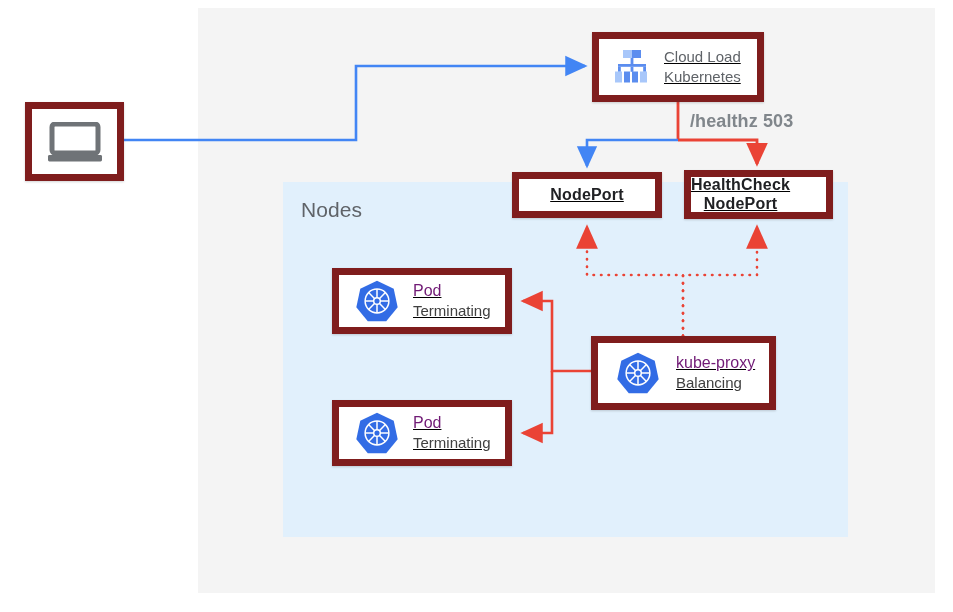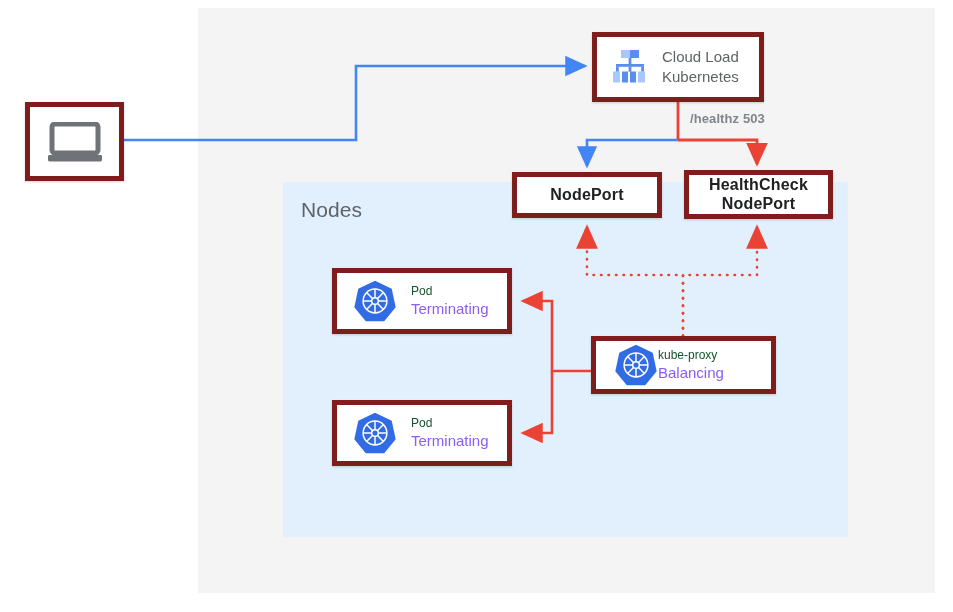--- a/index.html
+++ b/index.html
@@ -7,53 +7,53 @@
        font-family:"Liberation Sans","DejaVu Sans",sans-serif;}
   #stage{position:absolute;left:0;top:0;width:953px;height:612px;}
 
   .panel-gray{position:absolute;left:198px;top:8px;width:737px;height:585px;
               background:#f4f4f4;}
   .panel-nodes{position:absolute;left:283px;top:182px;width:565px;height:355px;
                background:#e1f0fc;}
   .nodes-label{position:absolute;left:301px;top:198px;font-size:21px;color:#5f6368;
                letter-spacing:.1px;}
 
-  .card{position:absolute;background:#ffffff;border:5px solid #7f1d1d;
-        box-shadow:0 1px 2px rgba(60,64,67,.22);box-sizing:border-box;}
+  .card{position:absolute;background:#ffffff;border:7px solid #7f1d1d;
+        box-shadow:0 1px 2px rgba(60,64,67,.22);box-sizing:border-box;text-decoration:underline;}
 
   .laptop-card{left:25px;top:102px;width:99px;height:79px;}
   .laptop-icon{position:absolute;left:50%;top:50%;transform:translate(-50%,-50%);
                width:56px;height:40px;}
 
   .clb-card{left:592px;top:32px;width:172px;height:70px;display:flex;
             align-items:center;padding-left:14px;gap:13px;}
   .clb-icon{width:38px;height:34px;position:relative;flex:0 0 auto;}
   .clb-text{font-size:15px;color:#5f6368;line-height:1.35;}
 
   .np-card{left:512px;top:172px;width:150px;height:46px;display:flex;
            align-items:center;justify-content:center;}
   .np-card span{font-size:16px;font-weight:bold;color:#202124;letter-spacing:.2px;}
 
   .hc-card{left:684px;top:170px;width:149px;height:49px;display:flex;
-           align-items:center;justify-content:center;text-align:center;}
+           align-items:center;text-align:center;}
   .hc-card span{font-size:16px;font-weight:bold;color:#202124;line-height:1.18;
                 letter-spacing:.2px;}
 
   .pod-card{left:332px;top:268px;width:180px;height:66px;display:flex;
             align-items:center;padding-left:16px;gap:14px;}
   .pod-card2{left:332px;top:400px;width:180px;height:66px;display:flex;
              align-items:center;padding-left:16px;gap:14px;}
-  .kp-card{left:591px;top:336px;width:185px;height:58px;display:flex;
-           align-items:center;padding-left:18px;}
+  .kp-card{left:591px;top:336px;width:185px;height:74px;display:flex;
+           align-items:center;padding-left:18px;gap:16px;}
 
   .k8s-logo{width:44px;height:44px;flex:0 0 auto;}
-  .node-title{font-size:12px;color:#14532d;line-height:1.25;}
-  .node-sub{font-size:15px;color:#8b5cf6;line-height:1.3;}
-
-  .healthz-label{position:absolute;left:690px;top:111px;font-size:13px;
+  .node-title{font-size:16px;color:#701a75;line-height:1.25;}
+  .node-sub{font-size:15px;color:#404040;line-height:1.3;}
+
+  .healthz-label{position:absolute;left:690px;top:111px;font-size:18px;
                  font-weight:bold;color:#80868b;letter-spacing:.1px;}
 
   svg.wires{position:absolute;left:0;top:0;width:953px;height:612px;
             pointer-events:none;overflow:visible;}
 </style>
 </head>
 <body>
 
 <div id="stage">
 

